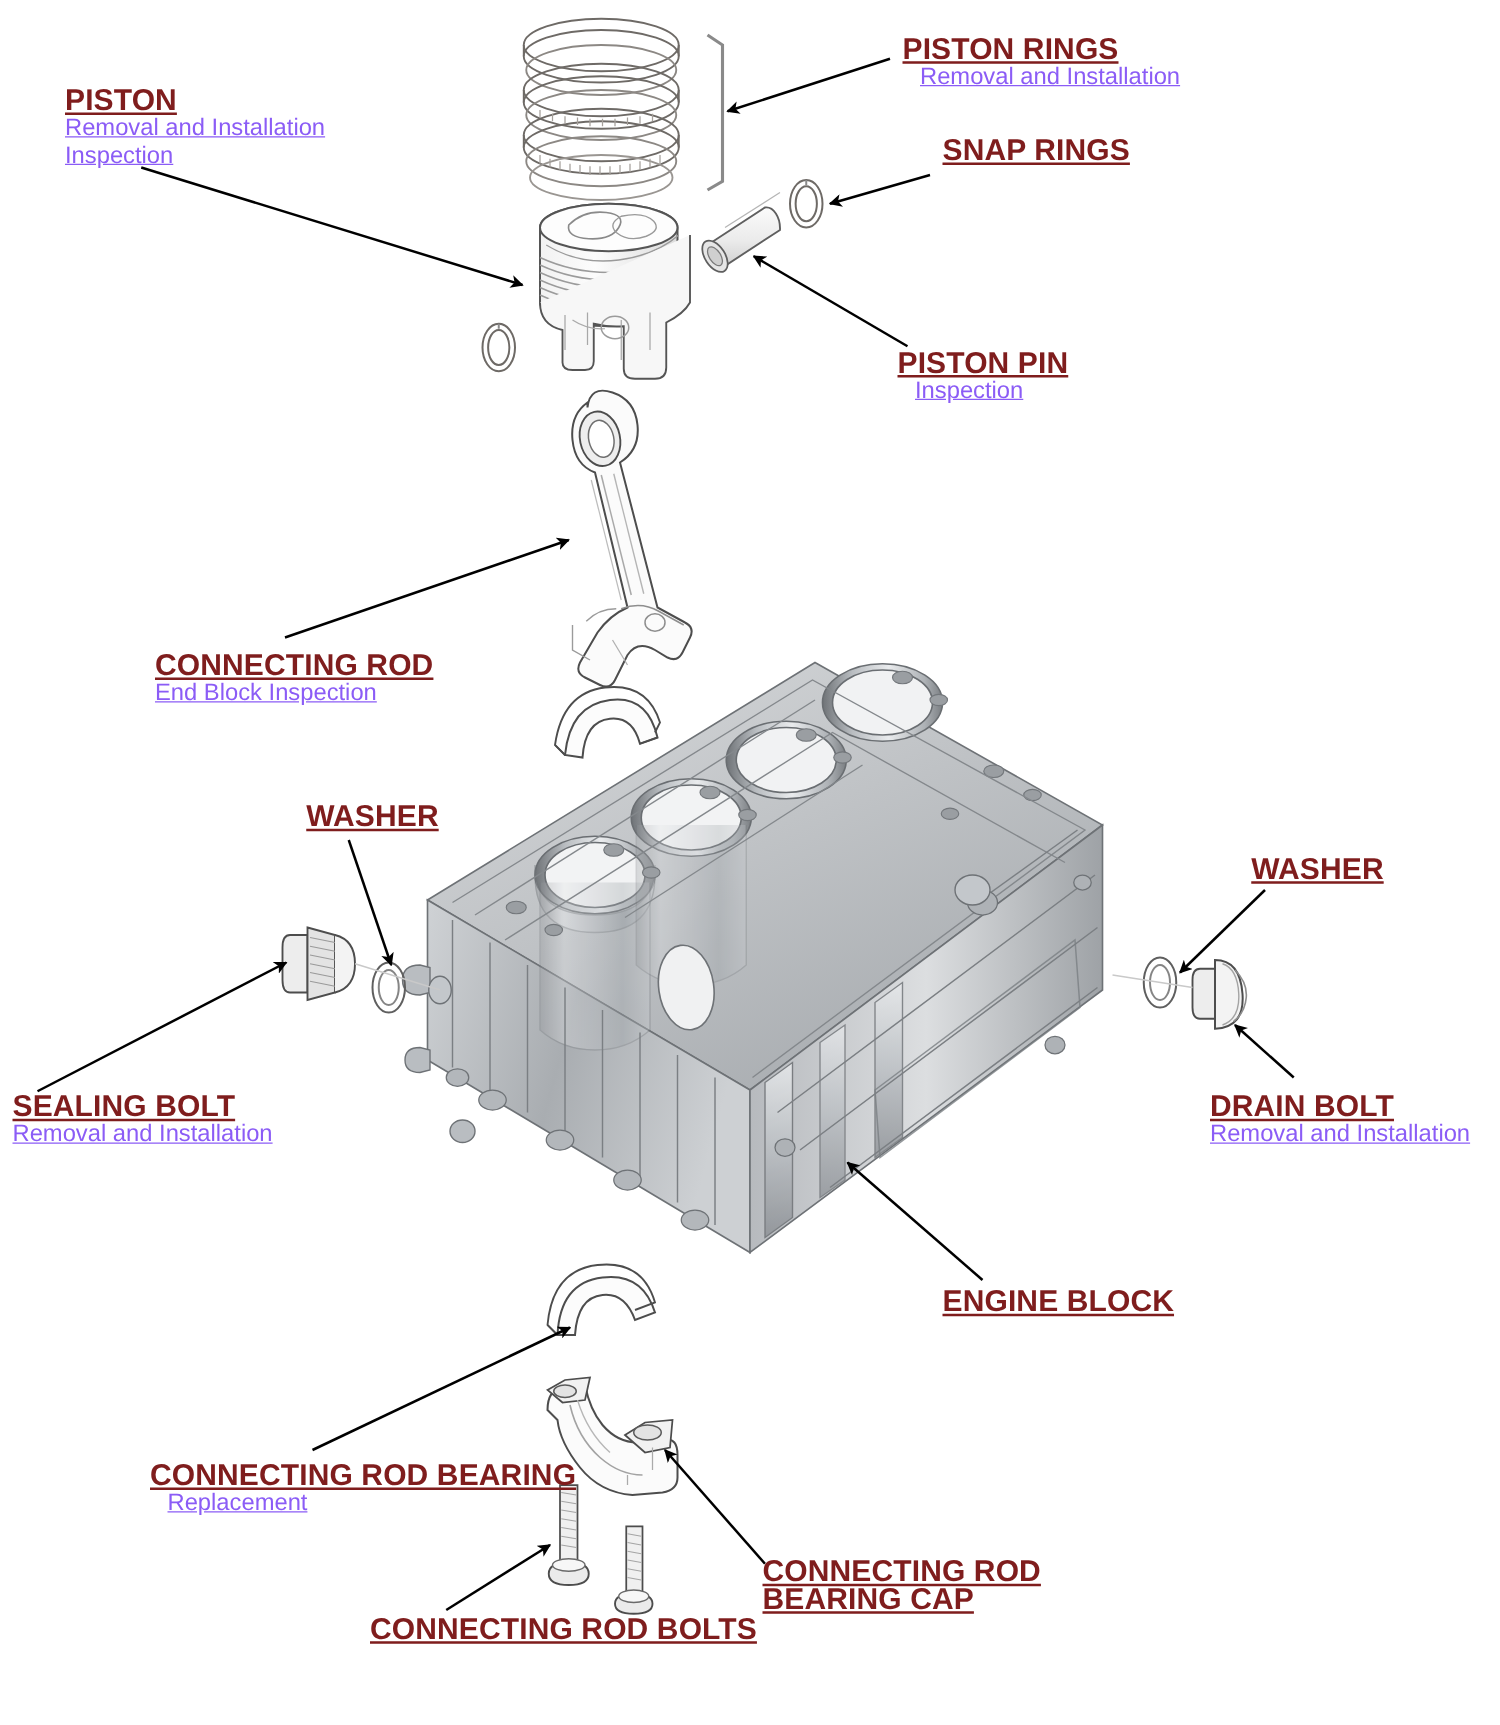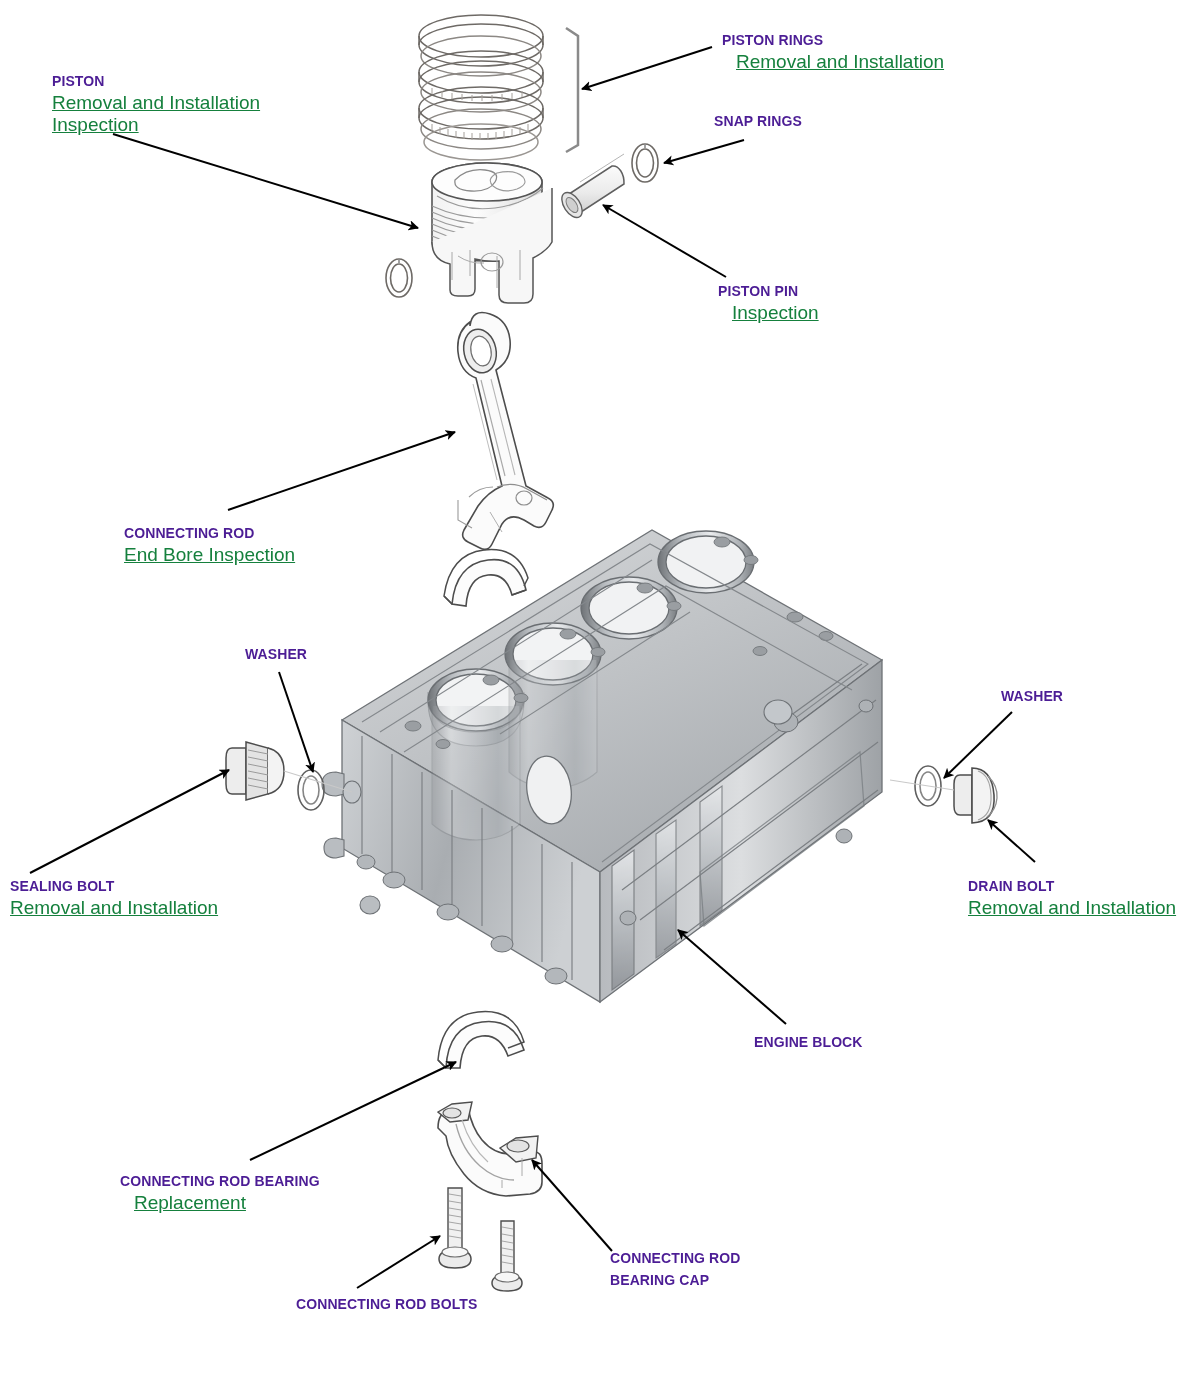--- a/index.html
+++ b/index.html
@@ -7,26 +7,26 @@
   body{
     width:1200px;height:1380px;position:relative;overflow:hidden;
     font-family:"Liberation Sans","DejaVu Sans",sans-serif;
     -webkit-font-smoothing:antialiased;
   }
   #diagram{position:absolute;left:0;top:0;width:1200px;height:1380px;}
 
   
   .callout{position:absolute;white-space:nowrap;}
   .callout .title{
-    font-size:14px;font-weight:bold;color:#4c1d95;
-    letter-spacing:.1px;line-height:22px;
+    font-size:24px;font-weight:bold;color:#7f1d1d;
+    letter-spacing:.1px;line-height:22px;text-decoration:underline;
   }
   .callout .title.two-line{line-height:22px;white-space:pre-line;}
   .callout .link{
-    font-size:19px;color:#15803d;text-decoration:underline;
+    font-size:19px;color:#8b5cf6;text-decoration:underline;
     line-height:22px;display:block;cursor:pointer;
   }
   .callout .links{display:block;}
   .indent{padding-left:14px;}
 </style>
 </head>
 <body>
 
 <svg id="diagram" viewBox="0 0 1200 1380" xmlns="http://www.w3.org/2000/svg">
   <defs>
@@ -367,35 +367,35 @@
   </div>
 </div>
 
 <div class="callout" style="left:722px;top:29px;">
   <div class="title">PISTON RINGS</div>
   <div class="links indent">
     <a class="link">Removal and Installation</a>
   </div>
 </div>
 
-<div class="callout" style="left:714px;top:110px;">
+<div class="callout" style="left:754px;top:110px;">
   <div class="title">SNAP RINGS</div>
 </div>
 
 <div class="callout" style="left:686px;top:280px;margin-left:32px;">
   <div class="title">PISTON PIN</div>
   <div class="links indent">
     <a class="link">Inspection</a>
   </div>
 </div>
 
 <div class="callout" style="left:124px;top:522px;">
   <div class="title">CONNECTING ROD</div>
   <div class="links">
-    <a class="link">End Bore Inspection</a>
+    <a class="link">End Block Inspection</a>
   </div>
 </div>
 
 <div class="callout" style="left:245px;top:643px;">
   <div class="title">WASHER</div>
 </div>
 
 <div class="callout" style="left:1001px;top:685px;">
   <div class="title">WASHER</div>
 </div>

